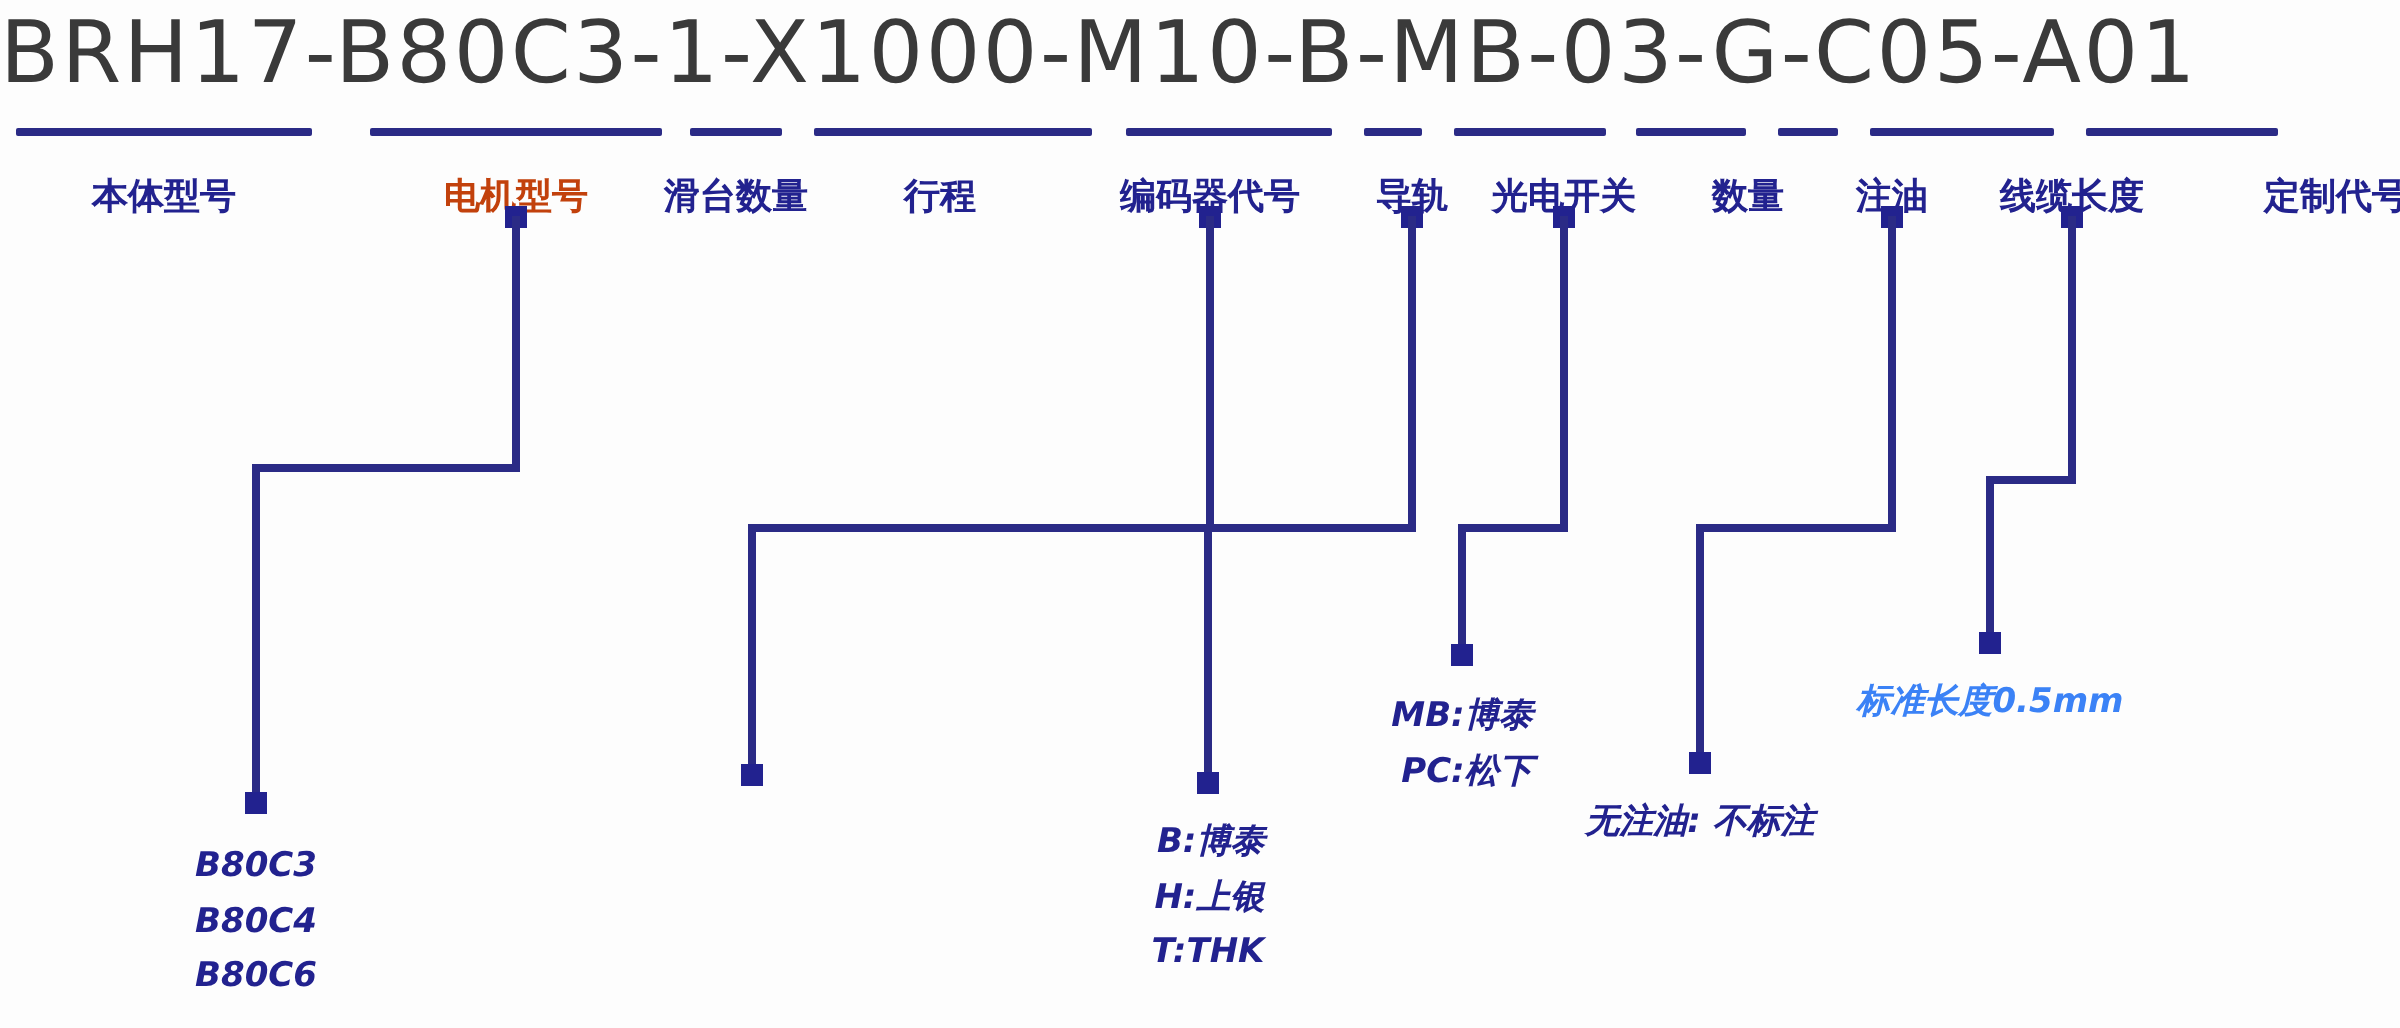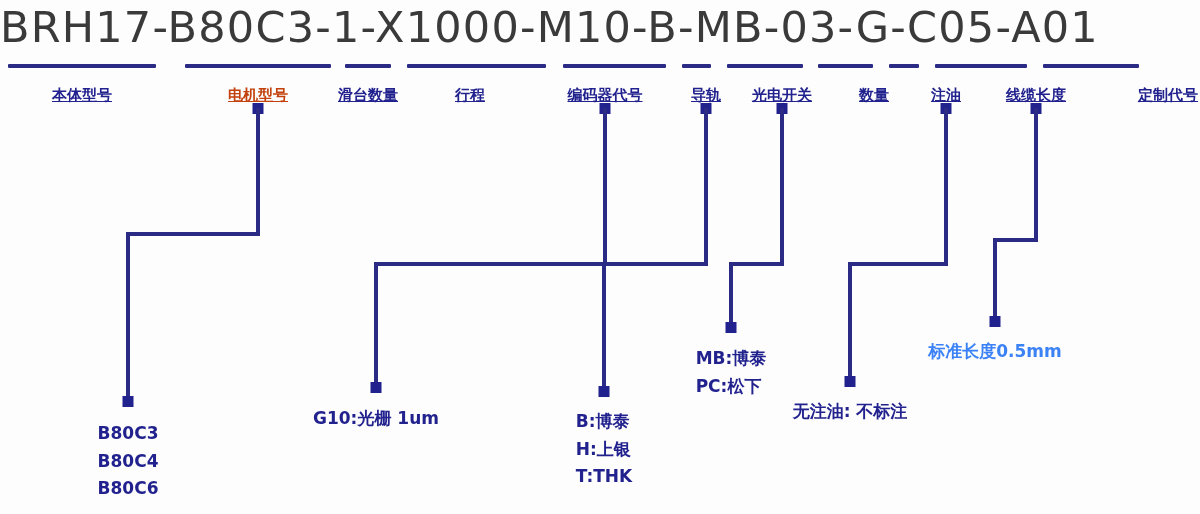--- a/index.html
+++ b/index.html
@@ -38,27 +38,26 @@
     position: absolute;
     height: 4px;
     background: #2b2b72;
     border-radius: 1px;
   }
 
   
   .cat-label {
     position: absolute;
     top: 86px;
-    font-size: 15px;
+    font-size: 18px;
     font-weight: bold;
     color: #22228f;
     white-space: nowrap;
     transform: translateX(-50%);
     font-family: "DejaVu Sans", sans-serif;
-    text-decoration: underline;
   }
 
   
   .lead-v {
     position: absolute;
     width: 4px;
     background: #2b2b86;
   }
   .lead-h {
     position: absolute;
@@ -76,21 +75,21 @@
   
   .note {
     position: absolute;
     font-size: 17px;
     font-weight: bold;
     color: #22228f;
     white-space: nowrap;
     line-height: 1.62;
     font-family: "DejaVu Sans", sans-serif;
   }
-  .note.center { transform: translateX(-50%); text-align: left; }
+  .note.center { transform: translateX(-50%); text-align: right; font-style: italic; }
   .note div { white-space: nowrap; }
 </style>
 </head>
 <body>
 
 <div id="diagram">
 
   <div id="part-number">BRH17-B80C3-1-X1000-M10-B-MB-03-G-C05-A01</div>
 
   <div id="segments-layer">
@@ -151,21 +150,20 @@
       <div class="lead-v" style="left: 993px; top: 238px; height: 78px; background: rgb(43, 43, 134);"></div>
       <div class="node" style="left: 995px; top: 316px; background: rgb(34, 34, 143);"></div>
     </div>
   <div id="annotations-layer">
       <div class="note center" style="left: 128px; top: 420px; color: rgb(34, 34, 143);">
         <div>B80C3</div>
         <div>B80C4</div>
         <div>B80C6</div>
       </div>
       <div class="note center" style="left: 376px; top: 405px; color: rgb(34, 34, 143);">
-        <div>G10:光栅  1um</div>
       </div>
       <div class="note center" style="left: 604px; top: 408px; color: rgb(34, 34, 143);">
         <div>B:博泰</div>
         <div>H:上银</div>
         <div>T:THK</div>
       </div>
       <div class="note center" style="left: 731px; top: 345px; color: rgb(34, 34, 143);">
         <div>MB:博泰</div>
         <div>PC:松下</div>
       </div>

